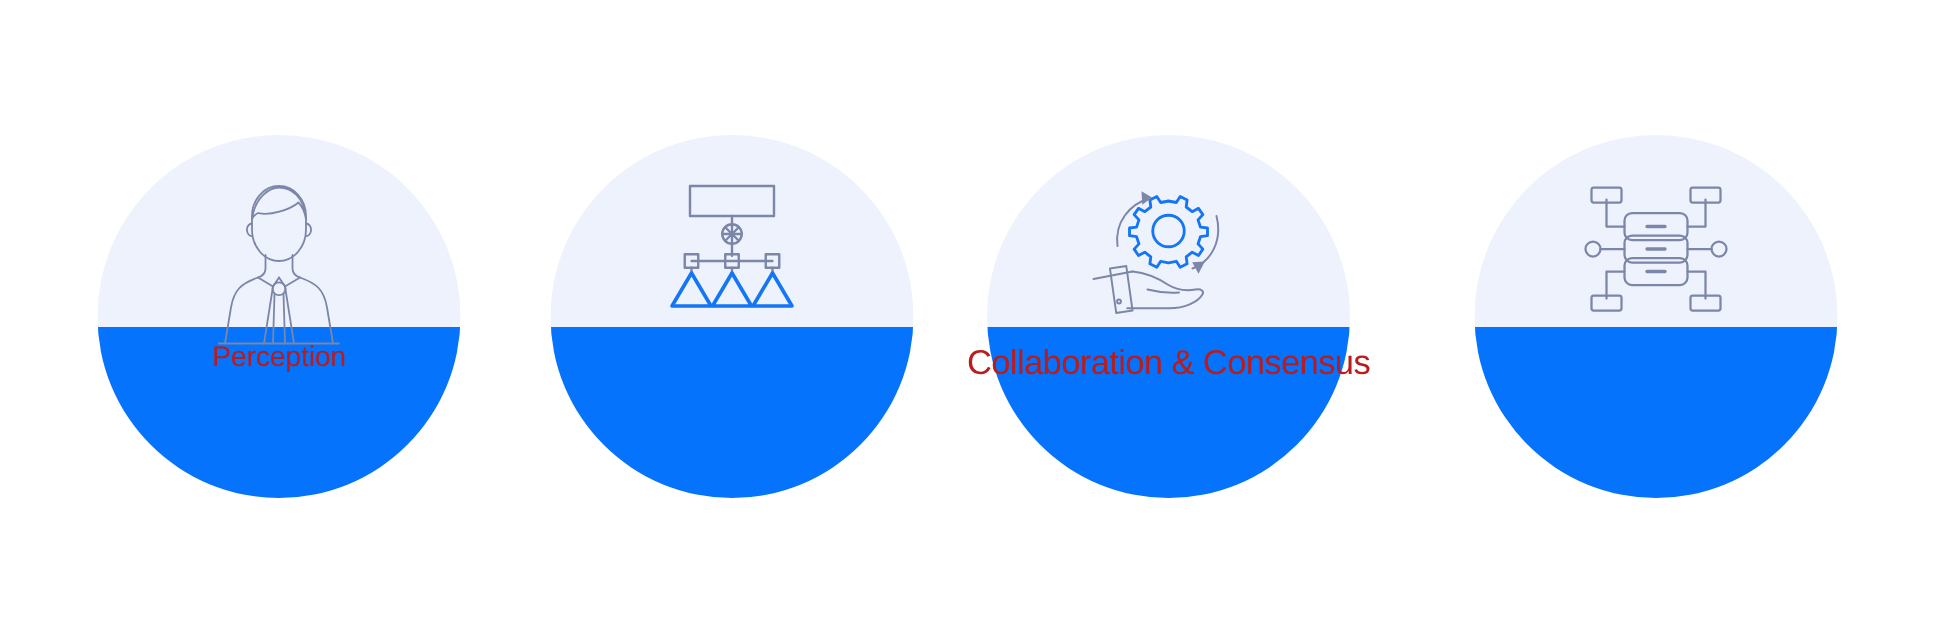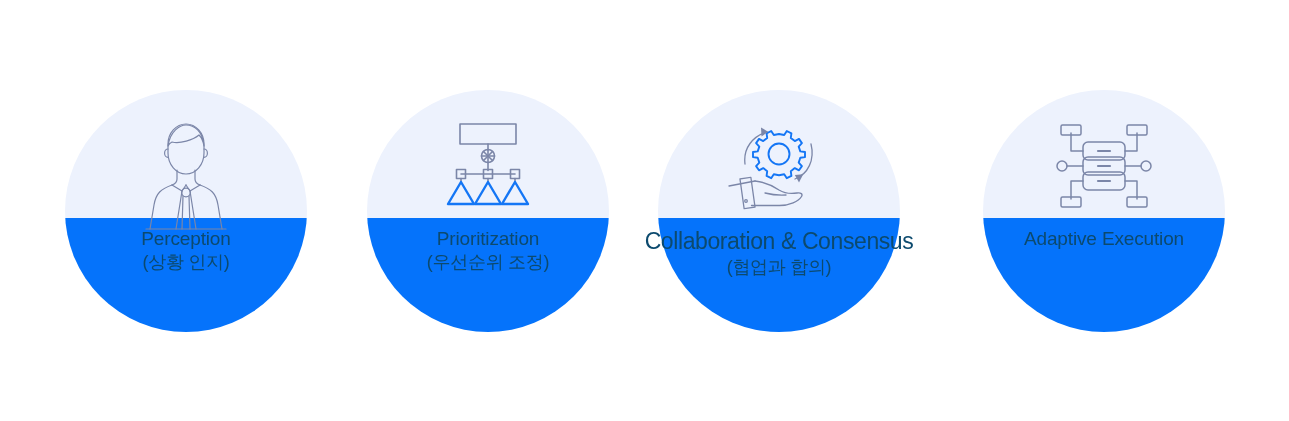--- a/index.html
+++ b/index.html
@@ -73,21 +73,21 @@
 
   .icon-slot svg { display: block; overflow: visible; }
 
   
   .caption {
     position: absolute;
     left: -14px;
     width: 270px;
     top: 136px;
     text-align: center;
-    color: #0c4a6e;
+    color: #b91c1c;
     line-height: 1.32;
     white-space: nowrap;
   }
 
   .caption .title-en {
     display: block;
     font-size: 19px;
     letter-spacing: -0.15px;
   }
 
@@ -136,21 +136,20 @@
 
         <path d="M48 75 l-6 38"></path>
         <path d="M56 75 l6 38"></path>
 
         <path d="M12 113 h80"></path>
       </svg>
     </div>
 
     <div class="caption">
       <span class="title-en">Perception</span>
-      <span class="title-ko">(상황 인지)</span>
     </div>
   </div>
 
   <div class="pillar pillar-2">
     <div class="disc">
       <div class="disc-top"></div>
       <div class="disc-bottom"></div>
     </div>
 
     <div class="icon-slot">
@@ -175,24 +174,20 @@
         <path d="M23 60.5 v5 M50 60.5 v5 M77 60.5 v5"></path>
 
         <g stroke="#1476f5" stroke-width="2.4">
           <path d="M23 64 l-13 22 h26 z"></path>
           <path d="M50 64 l-13 22 h26 z"></path>
           <path d="M77 64 l-13 22 h26 z"></path>
         </g>
       </svg>
     </div>
 
-    <div class="caption">
-      <span class="title-en">Prioritization</span>
-      <span class="title-ko">(우선순위 조정)</span>
-    </div>
   </div>
 
   <div class="pillar pillar-3">
     <div class="disc">
       <div class="disc-top"></div>
       <div class="disc-bottom"></div>
     </div>
 
     <div class="icon-slot">
       <svg width="108" height="100" viewBox="0 0 108 100" fill="none" stroke="#7b86a8" stroke-width="1.3" stroke-linecap="round" stroke-linejoin="round">
@@ -213,21 +208,20 @@
         <path d="M30 65 c10 1 18 5 24 9 c5 3 12 4 18 3 c4 -0.5 6 1 4.5 3.5 c-3 5 -12 9 -22 9 l-28 0"></path>
         <path d="M40 77 c6 1.5 14 2.5 21 2"></path>
 
         <rect x="17" y="62" width="11" height="30" transform="rotate(-8 22.5 77)"></rect>
         <circle cx="21" cy="85" r="1.3"></circle>
       </svg>
     </div>
 
     <div class="caption">
       <span class="title-en">Collaboration &amp; Consensus</span>
-      <span class="title-ko">(협업과 합의)</span>
     </div>
   </div>
 
   <div class="pillar pillar-4">
     <div class="disc">
       <div class="disc-top"></div>
       <div class="disc-bottom"></div>
     </div>
 
     <div class="icon-slot">
@@ -255,17 +249,16 @@
         <rect x="30" y="40" width="42" height="18" rx="5"></rect>
         <rect x="30" y="55" width="42" height="18" rx="5"></rect>
 
         <path d="M45 34 h12" stroke-width="2.2"></path>
         <path d="M45 49 h12" stroke-width="2.2"></path>
         <path d="M45 64 h12" stroke-width="2.2"></path>
       </svg>
     </div>
 
     <div class="caption">
-      <span class="title-en">Adaptive Execution</span>
     </div>
   </div>
 
 </div>
 
 </body></html>

